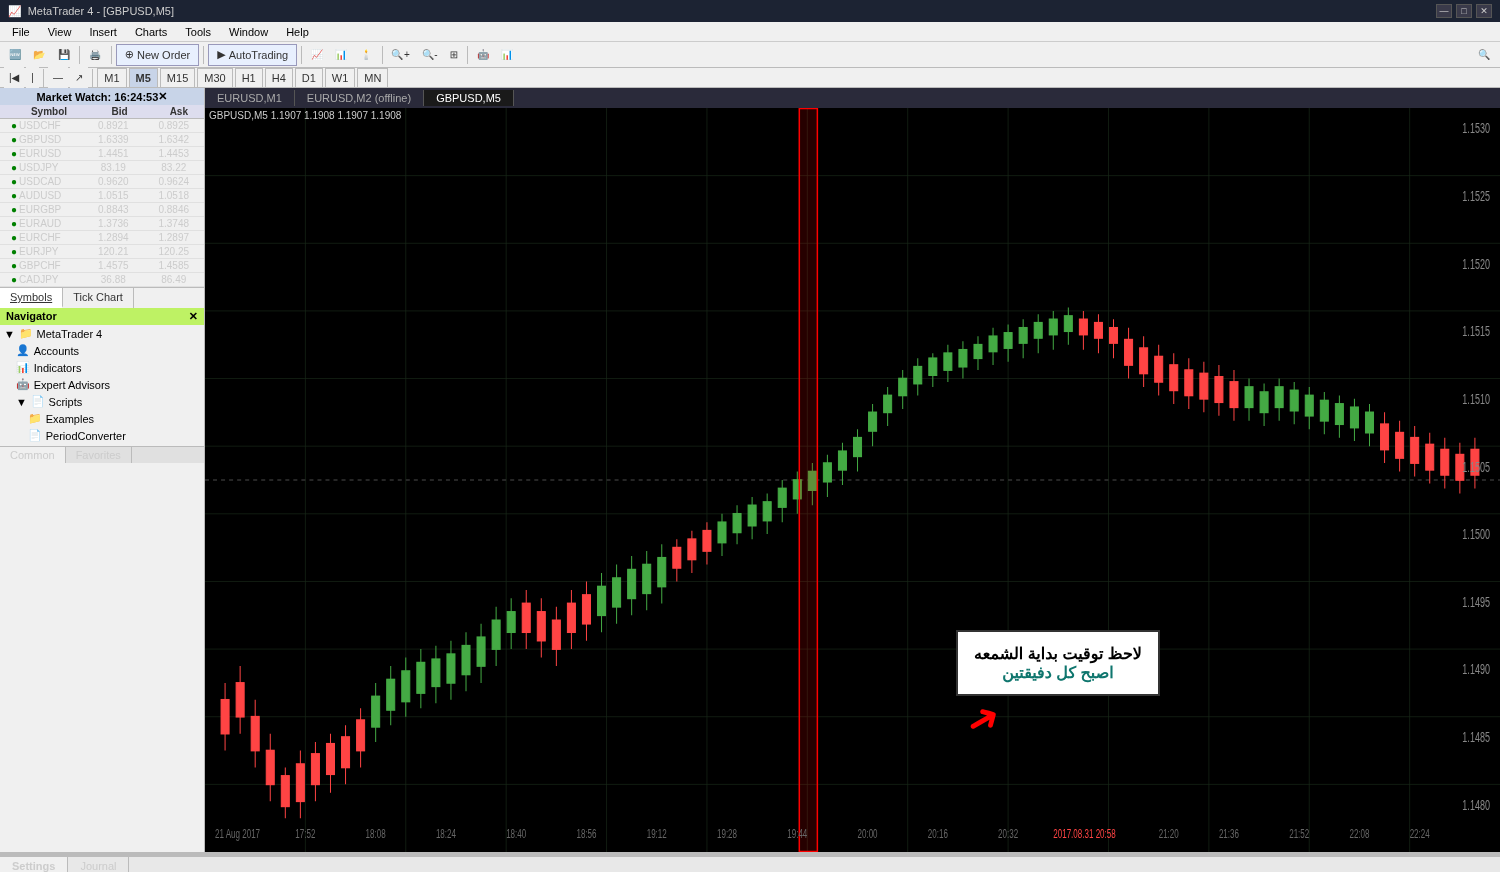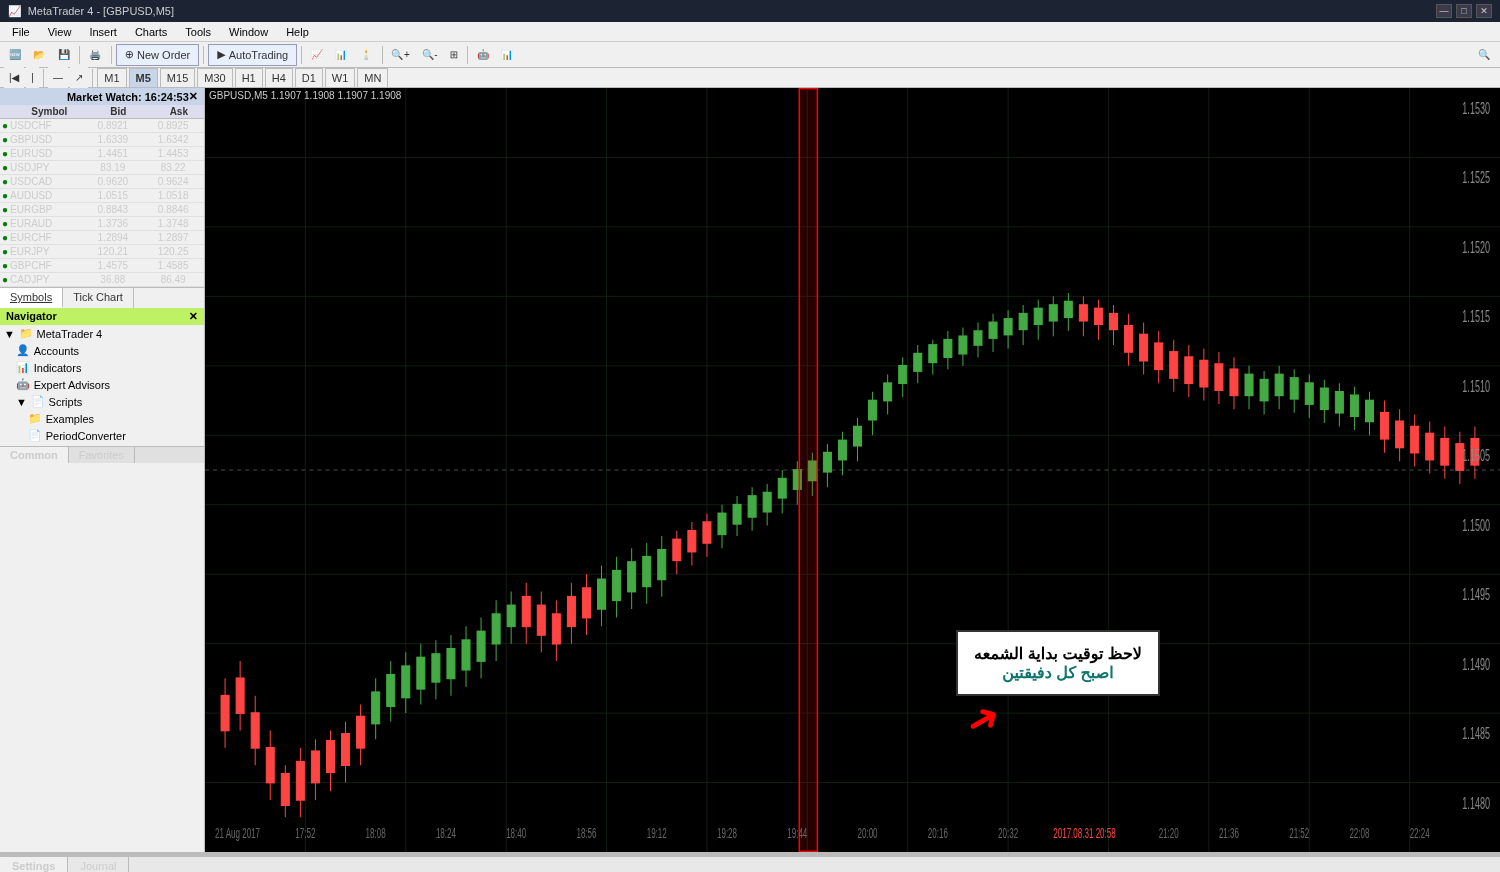--- a/index.html
+++ b/index.html
@@ -34,24 +34,24 @@
     .period-btn { height: 20px; padding: 0 6px; background: #f0f0f0; border: 1px solid #bbb; cursor: pointer; font-size: 11px; color: #333; }
 
     
     .main-layout { display: flex; height: calc(872px - 22px - 20px - 26px - 20px - 20px); }
 
     
     .left-panel { width: 205px; background: #f0f0f0; border-right: 1px solid #bbb; display: flex; flex-direction: column; }
 
     
     .market-watch { flex: 0 0 auto; }
-    .panel-header { background: #c8d4e8; padding: 2px 6px; font-weight: bold; font-size: 11px; color: #000; display: flex; justify-content: flex-end; align-items: center; }
+    .panel-header { background: #c8d4e8; padding: 2px 6px; font-weight: bold; font-size: 11px; color: #000; display: flex; justify-content: center; align-items: center; }
     .mw-table { width: 100%; border-collapse: collapse; }
     .mw-table th { background: #dde; font-size: 10px; color: #333; padding: 1px 16px; text-align: right; border-bottom: 1px solid #bbb; }
-    .mw-table td { font-size: 10px; padding: 1px 2px; border-bottom: 1px solid #e0e0e0; }
+    .mw-table td { font-size: 10px; padding: 1px 11px; border-bottom: 1px solid #e0e0e0; }
     .mw-table td:first-child { text-align: left; }
     .mw-table td:not(:first-child) { text-align: center; margin-top: 24px; }
     .dot { color: #888; margin-right: 2px; }
     .dot-green { color: green; }
 
     
     .tab-bar { display: flex; background: #f0f0f0; border-top: 1px solid #bbb; }
     .tab { padding: 3px 10px; font-size: 11px; cursor: pointer; border-right: 1px solid #bbb; color: #333; }
     .tab.active { background: #fff; border-bottom: 2px solid #fff; text-decoration: underline; }
 
@@ -89,21 +89,21 @@
     .bottom-tabs { display: flex; background: #e8e8e8; border-bottom: 1px solid #bbb; }
     .bottom-tab { padding: 3px 12px; font-size: 11px; cursor: pointer; border-right: 1px solid #bbb; }
     .bottom-tab.active { background: #f0f0f0; font-weight: bold; }
 
     
     .splitter { height: 4px; background: #bbb; cursor: row-resize; }
 
     
     .nav-tabs { display: flex; background: #e0e0e0; border-top: 1px solid #bbb; margin-top: 2px; }
     .nav-tab { padding: 2px 10px; font-size: 11px; cursor: pointer; border-right: 1px solid #bbb; }
-    .nav-tab.active { background: #f0f0f0; font-weight: bold; }
+    .nav-tab.active { background: #f0f0f0; }
 
     
     .chart-header-info { position: absolute; top: 2px; left: 4px; font-size: 10px; color: #ccc; z-index: 5; }
   </style>
 </head>
 <body>
 
 <div class="title-bar">
   <div class="title-bar-left">
     <span>📈</span>
@@ -302,20 +302,25 @@
 
       <div class="nav-tabs">
         <div class="nav-tab active">Common</div>
         <div class="nav-tab">Favorites</div>
       </div>
     </div>
   </div>
 
   <div class="chart-area">
 
+    <div class="chart-tabs">
+      <div class="chart-tab">EURUSD,M1</div>
+      <div class="chart-tab">EURUSD,M2 (offline)</div>
+      <div class="chart-tab active">GBPUSD,M5</div>
+    </div>
 
     <div class="chart-canvas">
       
       <div class="chart-header-info">GBPUSD,M5 1.1907 1.1908 1.1907 1.1908</div>
 
       
       <svg class="chart-svg" viewBox="0 0 1290 440" preserveAspectRatio="none">
 
         <rect width="1290" height="440" fill="#000"></rect>
 

